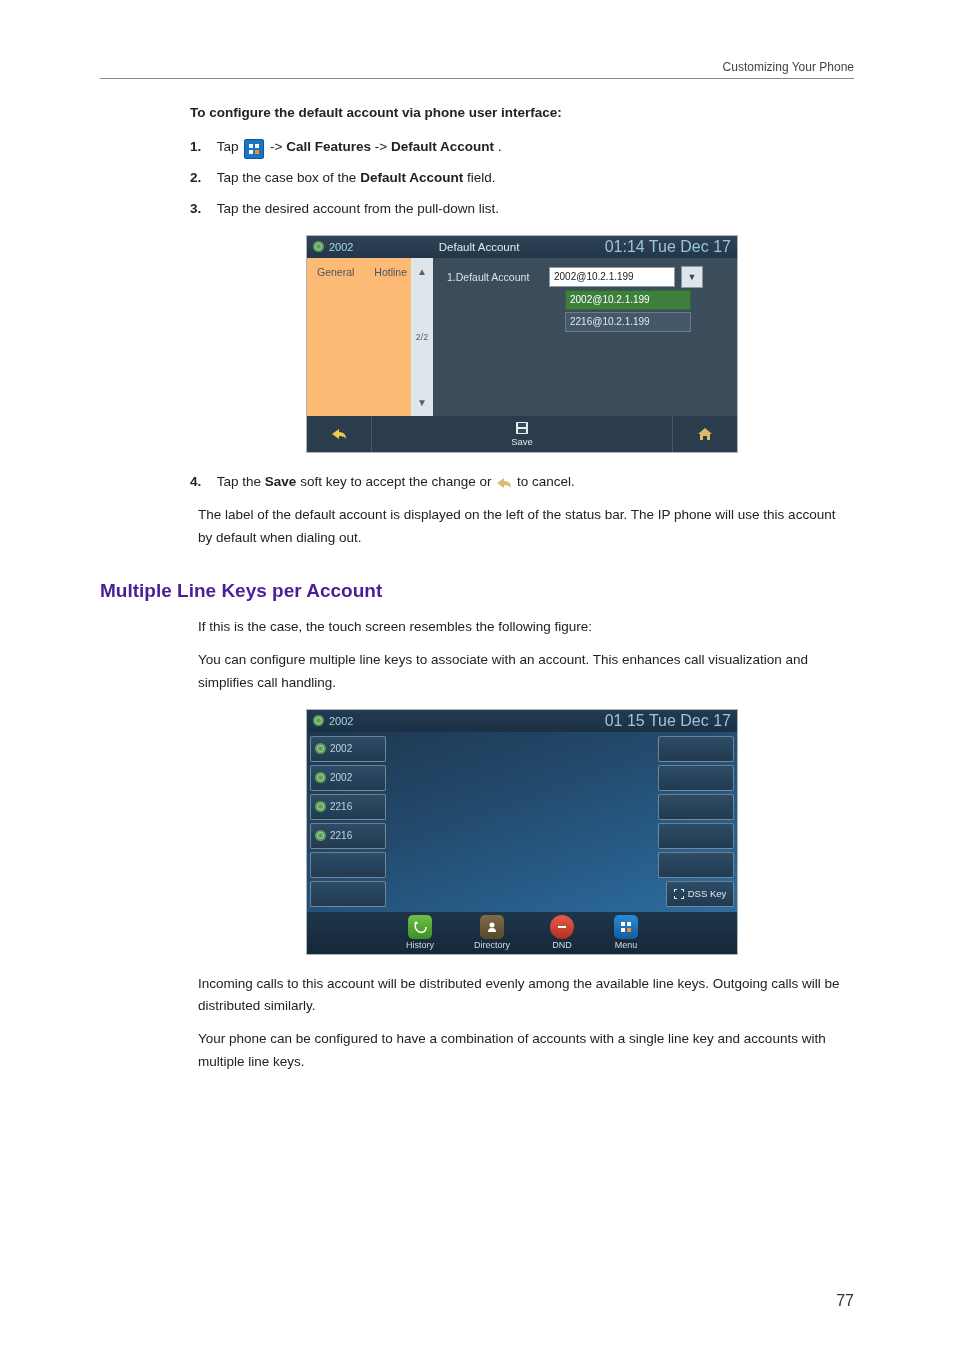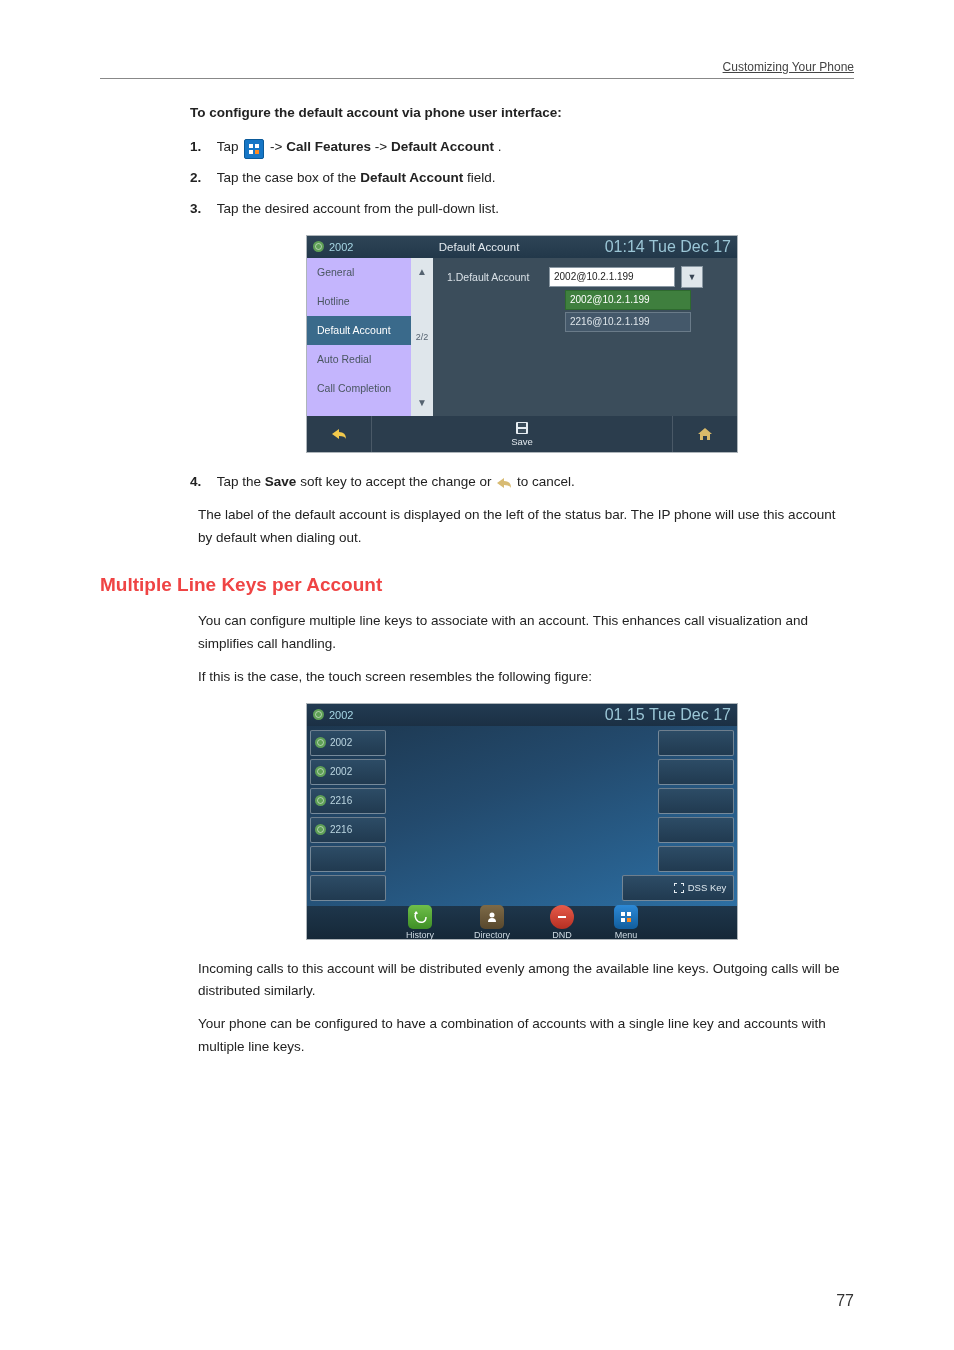--- a/index.html
+++ b/index.html
@@ -15,21 +15,20 @@
     padding: 60px 100px 40px 100px;
     position: relative;
   }
   .running-head {
     font-size: 12px;
     color: #444;
     text-align: right;
     border-bottom: 1px solid #888;
     padding-bottom: 4px;
     margin-bottom: 26px;
-    text-decoration: underline;
   }
   .body-col {
     margin-left: 90px;
   }
   .bold-line {
     font-size: 13.5px;
     font-weight: 700;
     margin: 10px 0 14px 0;
   }
   ol.steps {
@@ -68,22 +67,22 @@
     justify-content: center;
   }
   .para {
     font-size: 13.5px;
     margin: 10px 8px;
     line-height: 1.7;
   }
   .section-h {
     font-size: 19px;
     font-weight: 700;
-    color: #ef4444;
-    margin: 24px 0 14px 0;
+    color: #4c1d95;
+    margin: 30px 0 14px 0;
   }
   .page-num {
     position: absolute;
     bottom: 40px;
     right: 100px;
     font-size: 16px;
     color: #333;
   }
 
   
@@ -130,24 +129,24 @@
   .ss1-title { color: #e3eaef; font-size: 11.5px; }
   .ss1-time  { color: #9bc6d6; font-size: 16px; }
 
   .ss1-body {
     display: flex;
     background: #e7edf1;
     height: 158px;
   }
   .ss1-sidebar {
     width: 104px;
-    background: #c4b5fd;
+    background: #fdba74;
     color: #4a5661;
     display: flex;
-    flex-direction: column;
+    flex-direction: row;
   }
   .ss1-sidebar-item {
     padding: 8px 10px;
     font-size: 10.5px;
     border-bottom: 1px solid rgba(0,0,0,0);
   }
   .ss1-sidebar-item.active {
     background: #3a6a8b;
     color: #fff;
   }
@@ -311,24 +310,23 @@
     height: 24px;
     border: 1px solid rgba(255,255,255,.35);
     background: linear-gradient(#2d4c66,#213a50);
     border-radius: 2px;
     display: flex;
     align-items: center;
     justify-content: center;
     gap: 4px;
     font-size: 9.5px;
     color:#dfe9ef;
-    padding-left:44px;
   }
   .ss2-bottom {
-    height: 33px;
+    height: 42px;
     background: linear-gradient(#1e364b,#152838);
     display: flex;
     align-items: center;
     justify-content: center;
     gap: 40px;
   }
   .ss2-btn {
     display: flex;
     flex-direction: column;
     align-items: center;
@@ -460,22 +458,22 @@
         <span> to cancel.</span>
       </li>
     </ol>
 
     <div class="para">The label of the default account is displayed on the left of the status bar. The IP phone will use this account by default when dialing out.</div>
   </div>
 
   <div class="section-h">Multiple Line Keys per Account</div>
 
   <div class="body-col">
+    <div class="para">If this is the case, the touch screen resembles the following figure:</div>
     <div class="para">You can configure multiple line keys to associate with an account. This enhances call visualization and simplifies call handling.</div>
-    <div class="para">If this is the case, the touch screen resembles the following figure:</div>
 
     <div class="ss2">
       <div class="ss2-top">
         <span class="ss1-acct">
           <span class="phone-ico"></span>
           <span>2002</span>
         </span>
         <span class="ss1-time">01 15 Tue Dec 17</span>
       </div>
       <div class="ss2-body">

